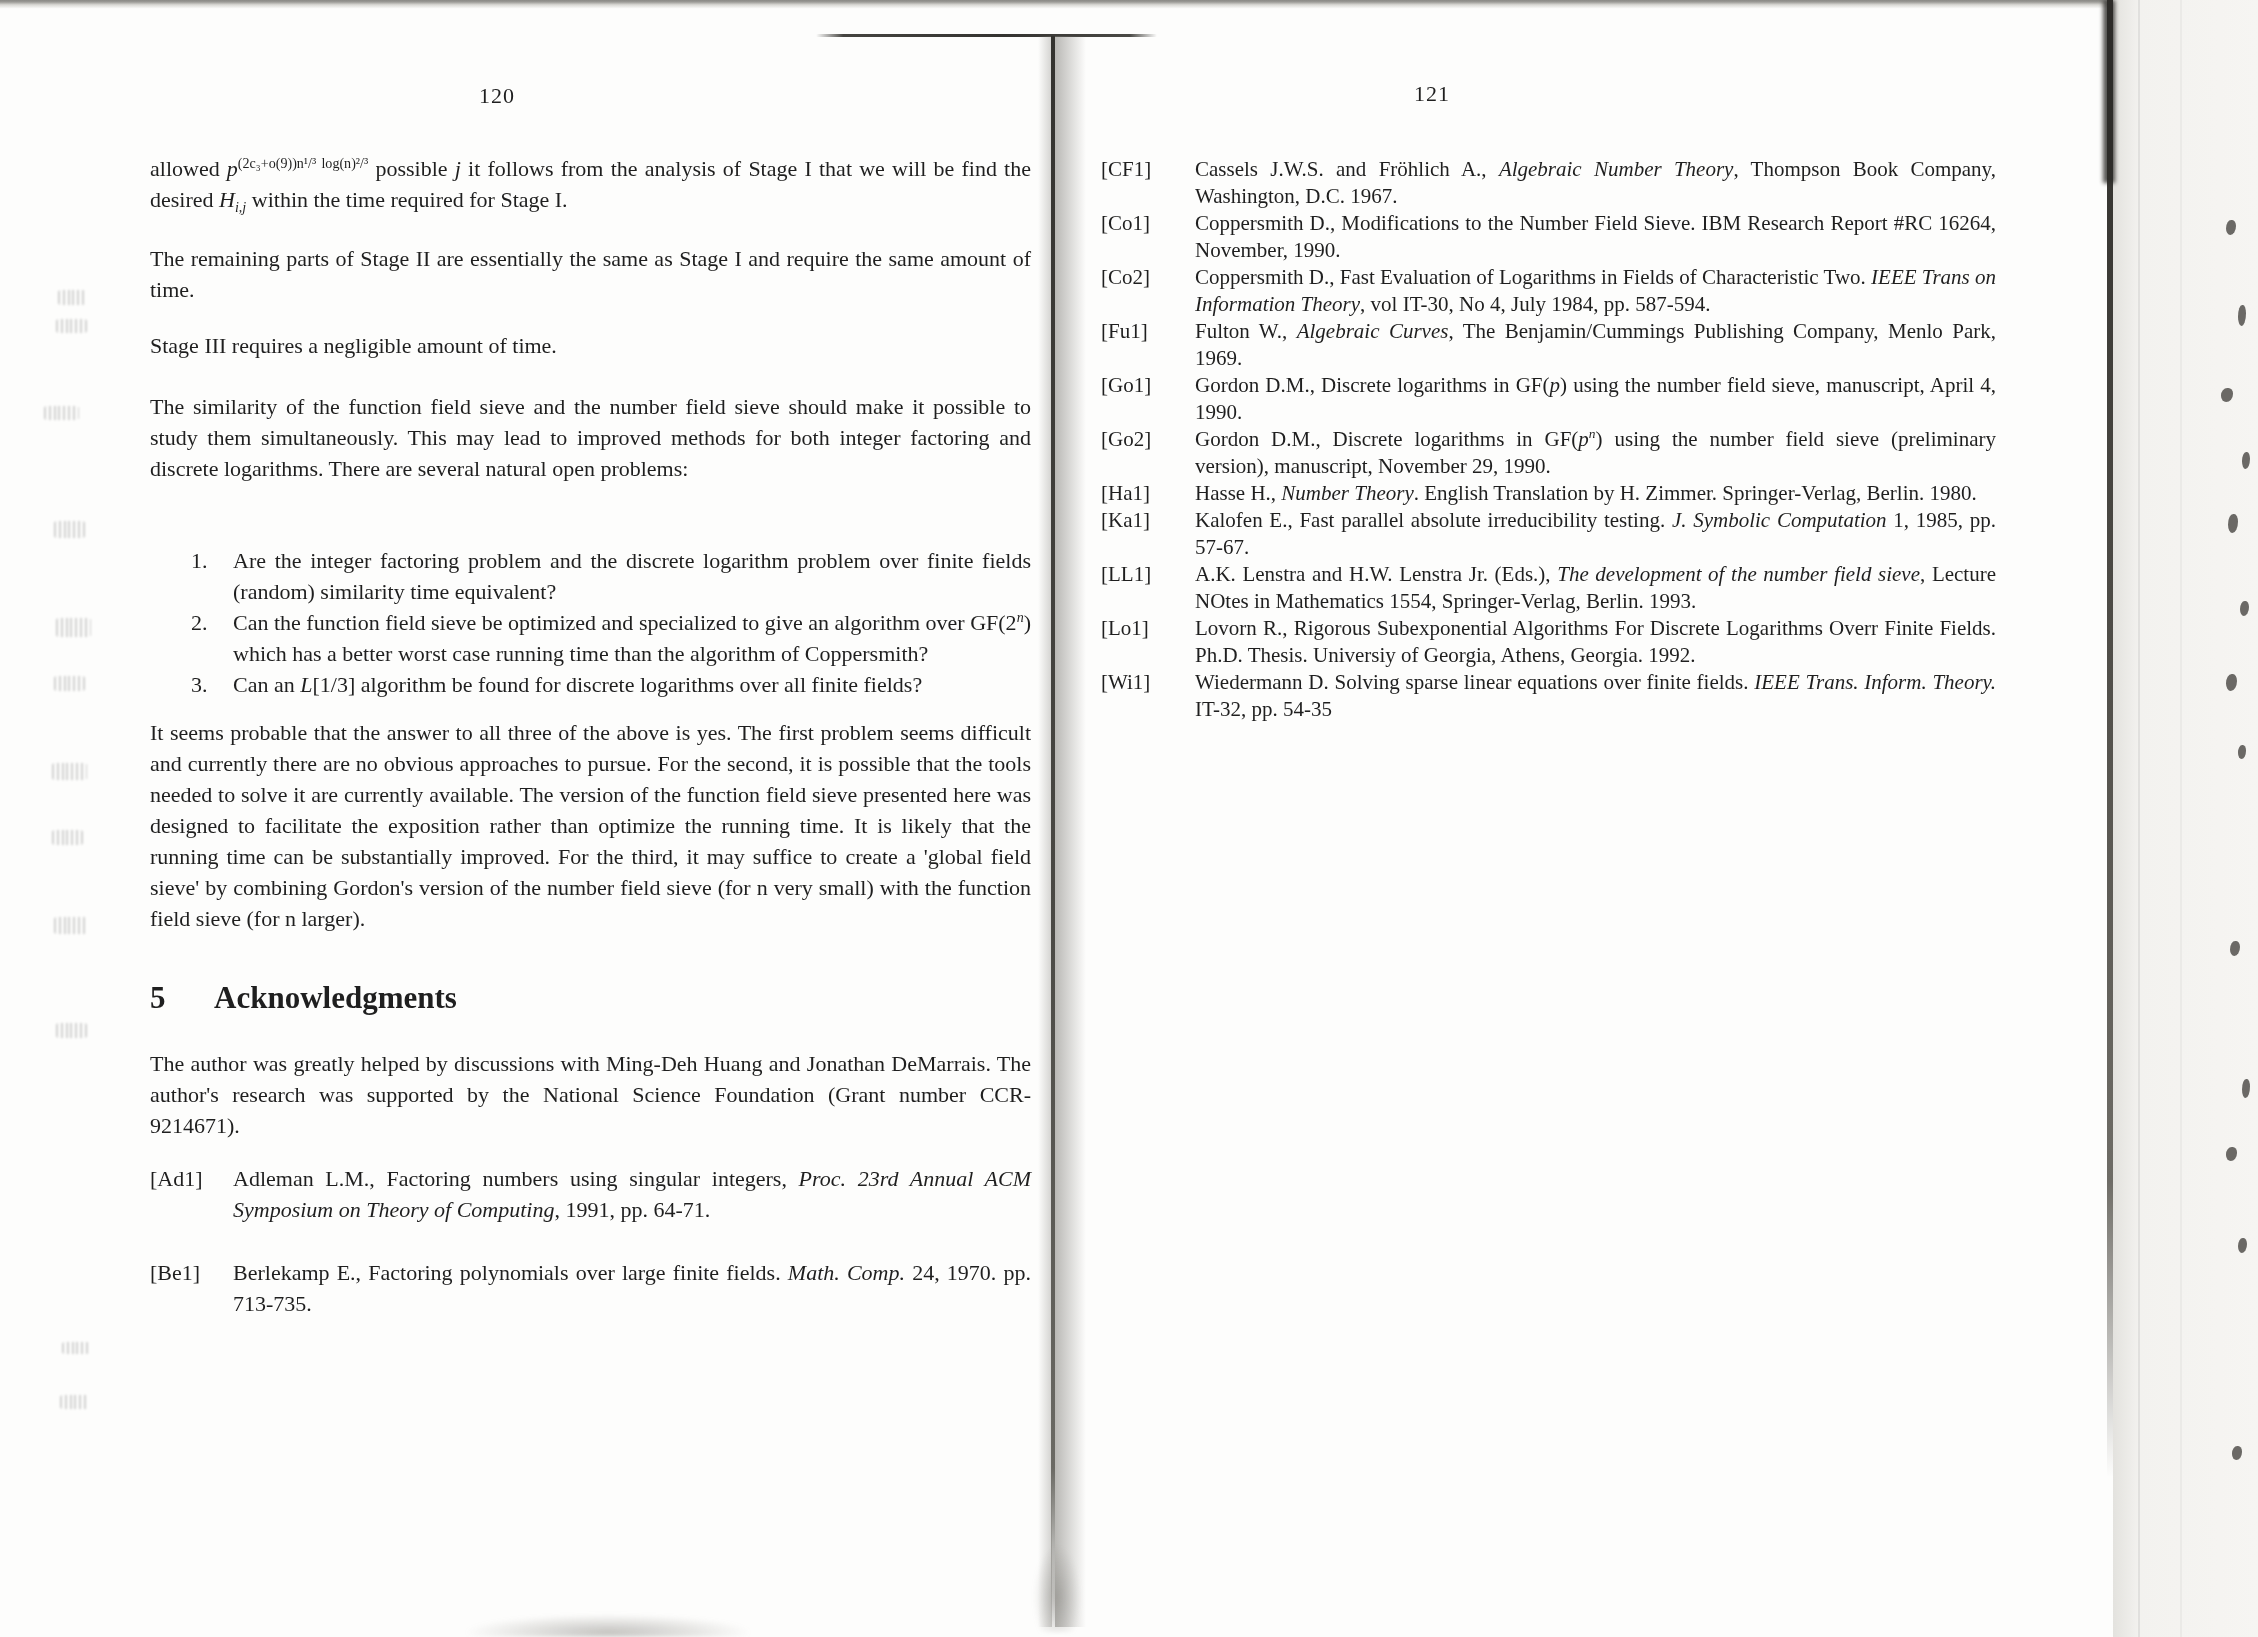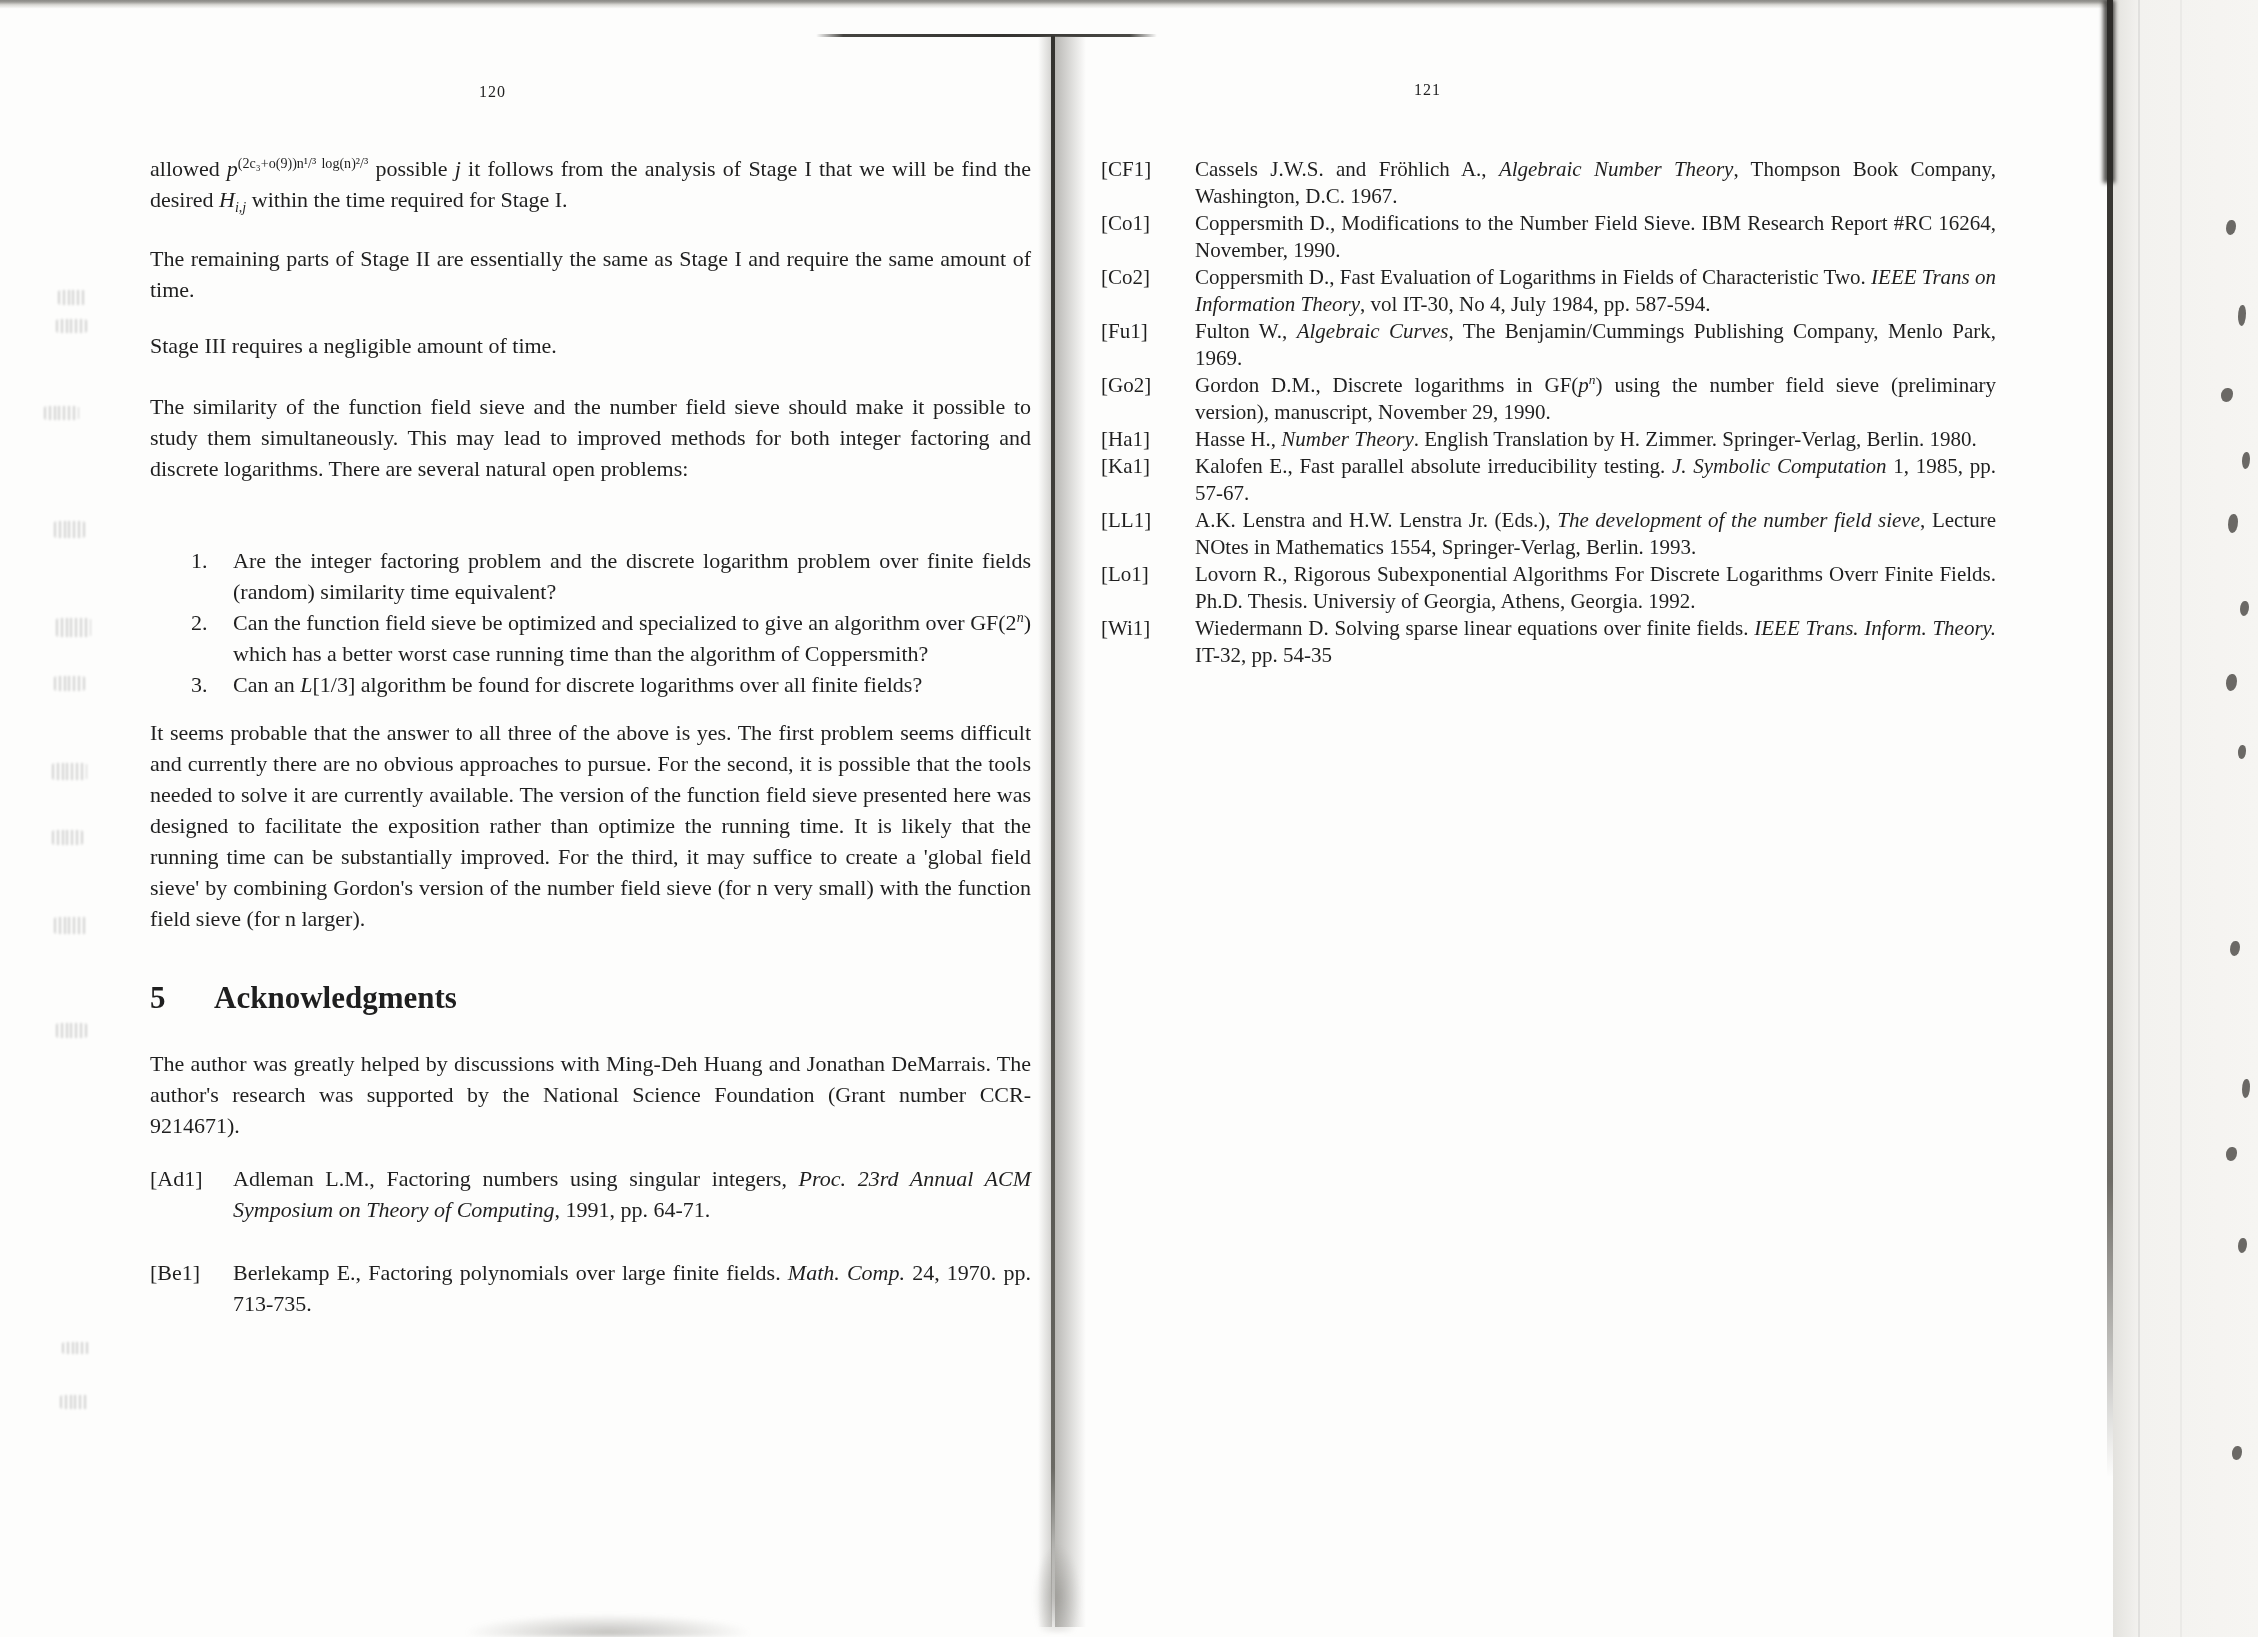--- a/index.html
+++ b/index.html
@@ -31,21 +31,21 @@
   .hairline{position:absolute;top:0;width:1.9px;height:1638px;background:rgba(0,0,0,.07)}
   .speck{position:absolute;background:#312f2b;border-radius:55% 40% 60% 45%;filter:blur(0.6px);opacity:.7}
   .bleed{position:absolute;border-radius:2.9px;opacity:.45;filter:blur(1.2px);
     background:repeating-linear-gradient(90deg,rgba(75,75,75,.55) 0 1.9px,rgba(75,75,75,0) 1.9px 4.8px)}
   .bottom-smudge{position:absolute;left:463px;top:1614px;width:290px;height:23px;
     background:radial-gradient(ellipse at 50% 80%,rgba(128,126,120,.45),rgba(128,126,120,0) 70%);filter:blur(1.9px)}
   .gutter-foot{position:absolute;left:1033px;top:1545px;width:48px;height:87px;
     background:radial-gradient(ellipse at 50% 60%,rgba(110,108,102,.35),rgba(110,108,102,0) 70%);filter:blur(1.9px)}
 
   
-  .pagenum{position:absolute;font-size:16px;letter-spacing:1px}
+  .pagenum{position:absolute;font-size:22px;letter-spacing:1px}
   #pagenum-left{left:479px;top:83px}
   #pagenum-right{left:1414px;top:81px}
 
   
   .content{position:absolute}
   #left-content{left:150px;top:153px;width:881px;font-size:22px;line-height:31px}
   #right-content{left:1101px;top:156px;width:895px;font-size:21px;line-height:27px}
 
   .para{text-align:justify}
   .it{font-style:italic}
@@ -162,20 +162,24 @@
     </div>
     <div class="ref">
       <span class="ref-label">[Co2]</span>
       <span class="ref-body"><span>Coppersmith D., Fast Evaluation of Logarithms in Fields of Characteristic Two. </span><span class="it">IEEE Trans on Information Theory</span><span>, vol IT-30, No 4, July 1984, pp. 587-594.</span></span>
     </div>
     <div class="ref">
       <span class="ref-label">[Fu1]</span>
       <span class="ref-body"><span>Fulton W., </span><span class="it">Algebraic Curves</span><span>, The Benjamin/Cummings Publishing Company, Menlo Park, 1969.</span></span>
     </div>
     <div class="ref">
+      <span class="ref-label">[Go1]</span>
+      <span class="ref-body"><span>Gordon D.M., Discrete logarithms in GF(</span><span class="it">p</span><span>) using the number field sieve, manuscript, April 4, 1990.</span></span>
+    </div>
+    <div class="ref">
       <span class="ref-label">[Go2]</span>
       <span class="ref-body"><span>Gordon D.M., Discrete logarithms in GF(</span><span class="it">p</span><sup class="it">n</sup><span>) using the number field sieve (preliminary version), manuscript, November 29, 1990.</span></span>
     </div>
     <div class="ref">
       <span class="ref-label">[Ha1]</span>
       <span class="ref-body"><span>Hasse H., </span><span class="it">Number Theory</span><span>. English Translation by H. Zimmer. Springer-Verlag, Berlin. 1980.</span></span>
     </div>
     <div class="ref">
       <span class="ref-label">[Ka1]</span>
       <span class="ref-body"><span>Kalofen E., Fast parallel absolute irreducibility testing. </span><span class="it">J. Symbolic Computation</span><span> 1, 1985, pp. 57-67.</span></span>

